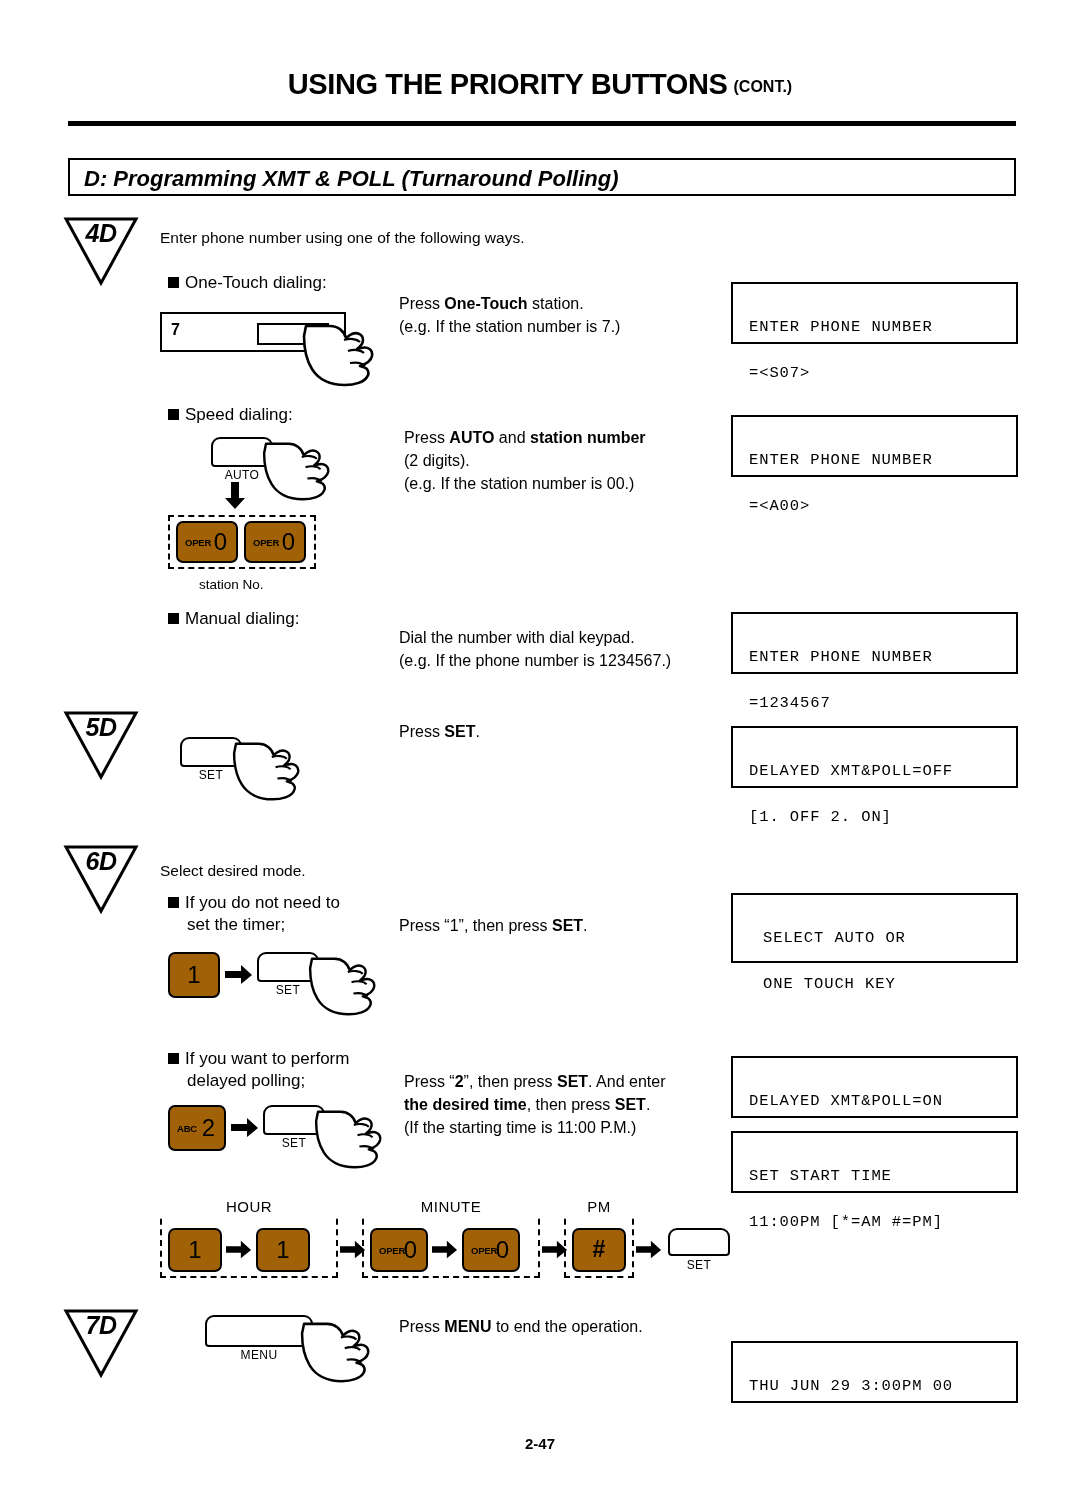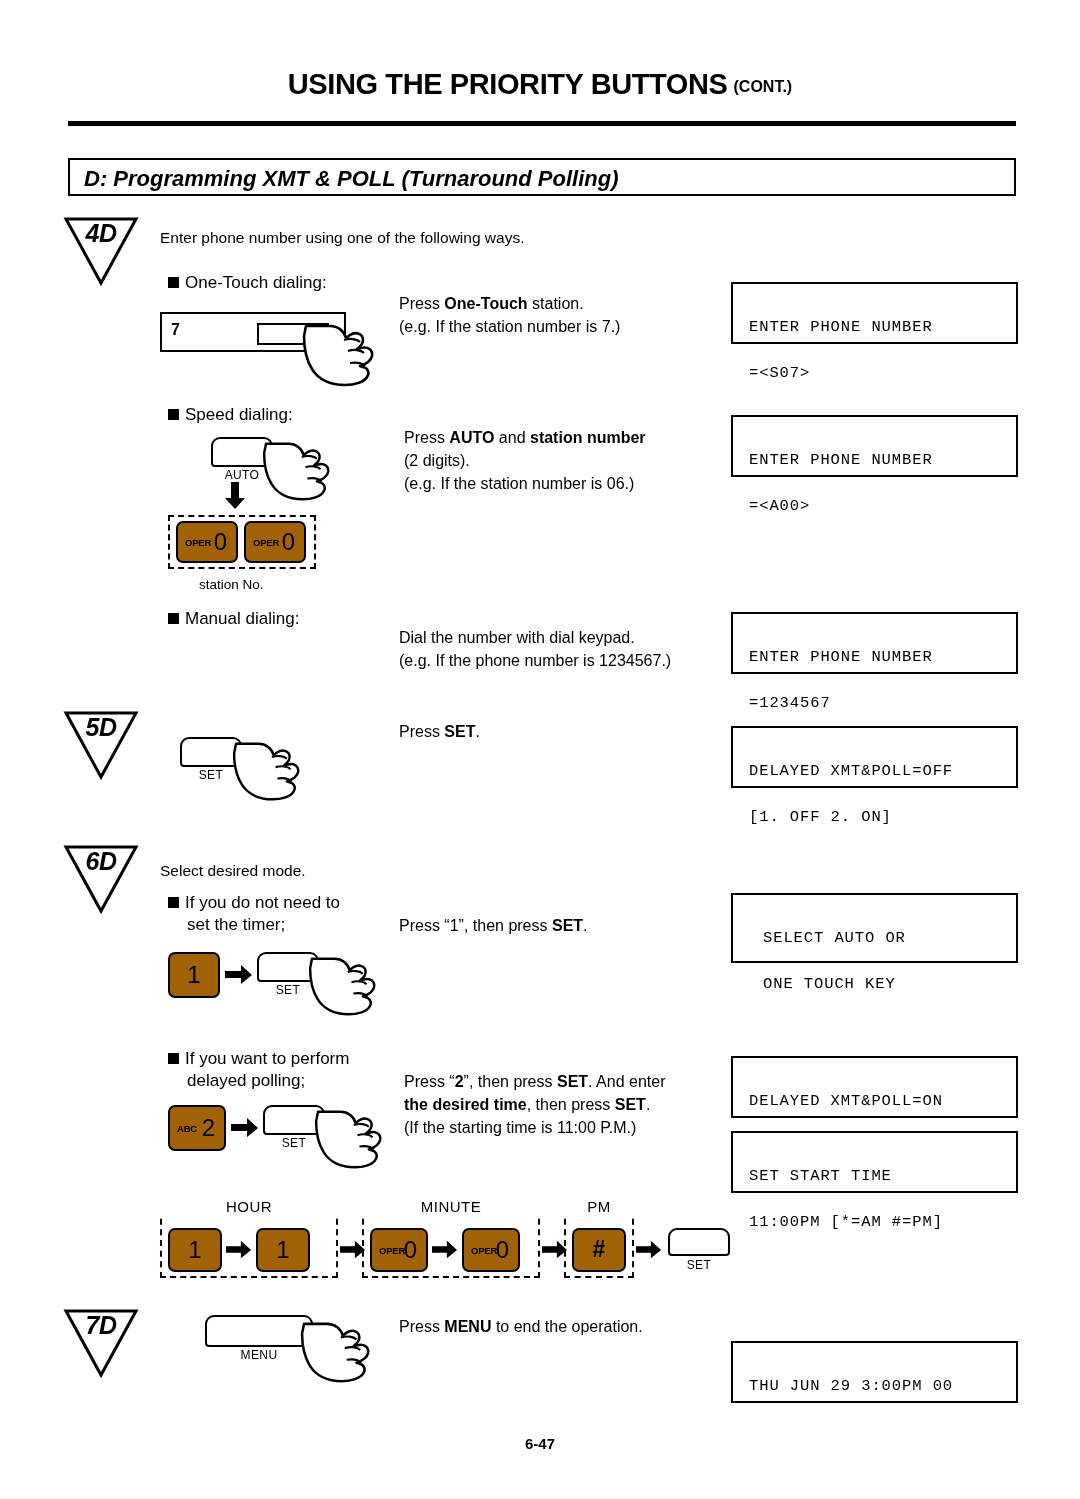--- a/index.html
+++ b/index.html
@@ -322,21 +322,21 @@
   <div class="keycap" style="left:244px; top:521px; width:62px; height:42px;">
     <span class="klabel">OPER</span>
     <span class="kdigit">0</span>
   </div>
   <div class="caption-small" style="left:199px; top:577px;">station No.</div>
 
   <div class="instr" style="left:404px; top:426px;">
     Press <b>AUTO</b> and <b>station number</b>
   </div>
   <div class="instr" style="left:404px; top:449px;">(2 digits).</div>
-  <div class="instr" style="left:404px; top:472px;">(e.g. If the station number is 06.)</div>
+  <div class="instr" style="left:404px; top:472px;">(e.g. If the station number is 00.)</div>
 
   <div class="lcd" style="left:731px; top:415px; width:287px; height:62px;">
 <span>ENTER PHONE NUMBER</span>
 <br><span>=&lt;A00&gt;</span>
   </div>
 
   <div class="bullet-head" style="left:168px; top:608px;">
     <span class="sq"></span><span>Manual dialing:</span>
   </div>
 
@@ -528,15 +528,15 @@
 
   <div class="instr" style="left:399px; top:1315px;">
     Press <b>MENU</b> to end the operation.
   </div>
 
   <div class="lcd" style="left:731px; top:1341px; width:287px; height:62px;">
 <span>THU JUN 29 3:00PM 00</span>
 <br><span></span>
   </div>
 
-  <div class="page-number">6-47</div>
+  <div class="page-number">2-47</div>
 
 </div>
 
 </body></html>

